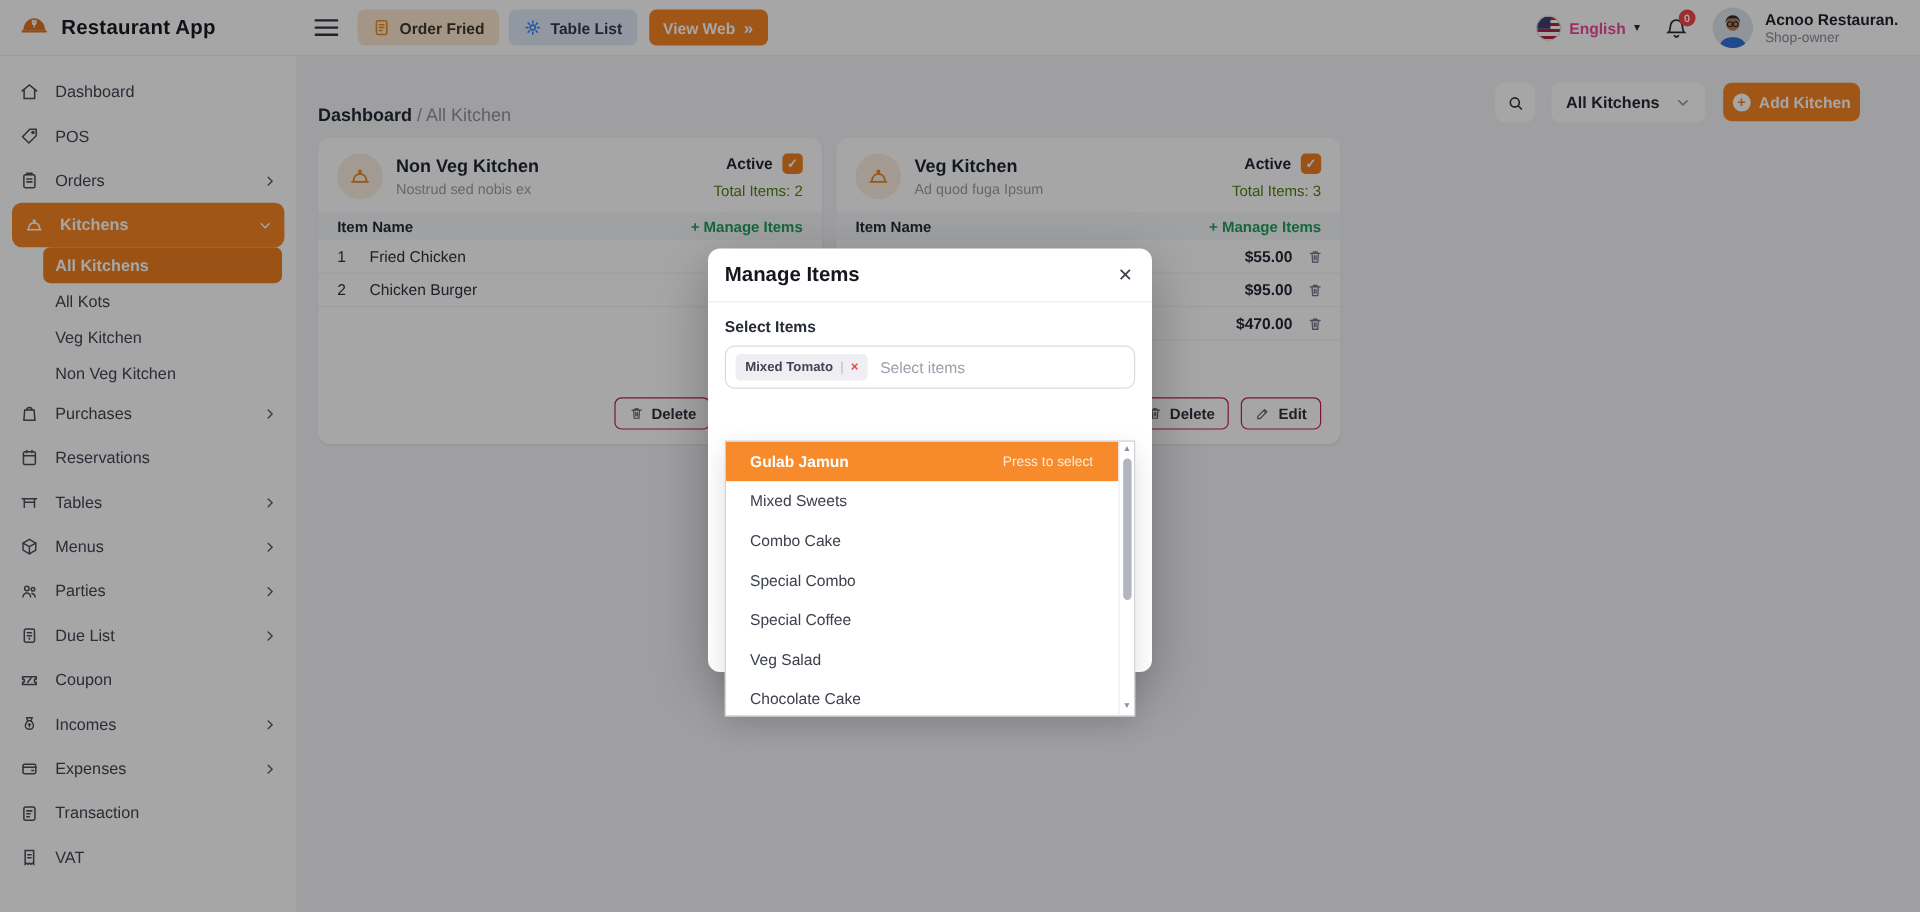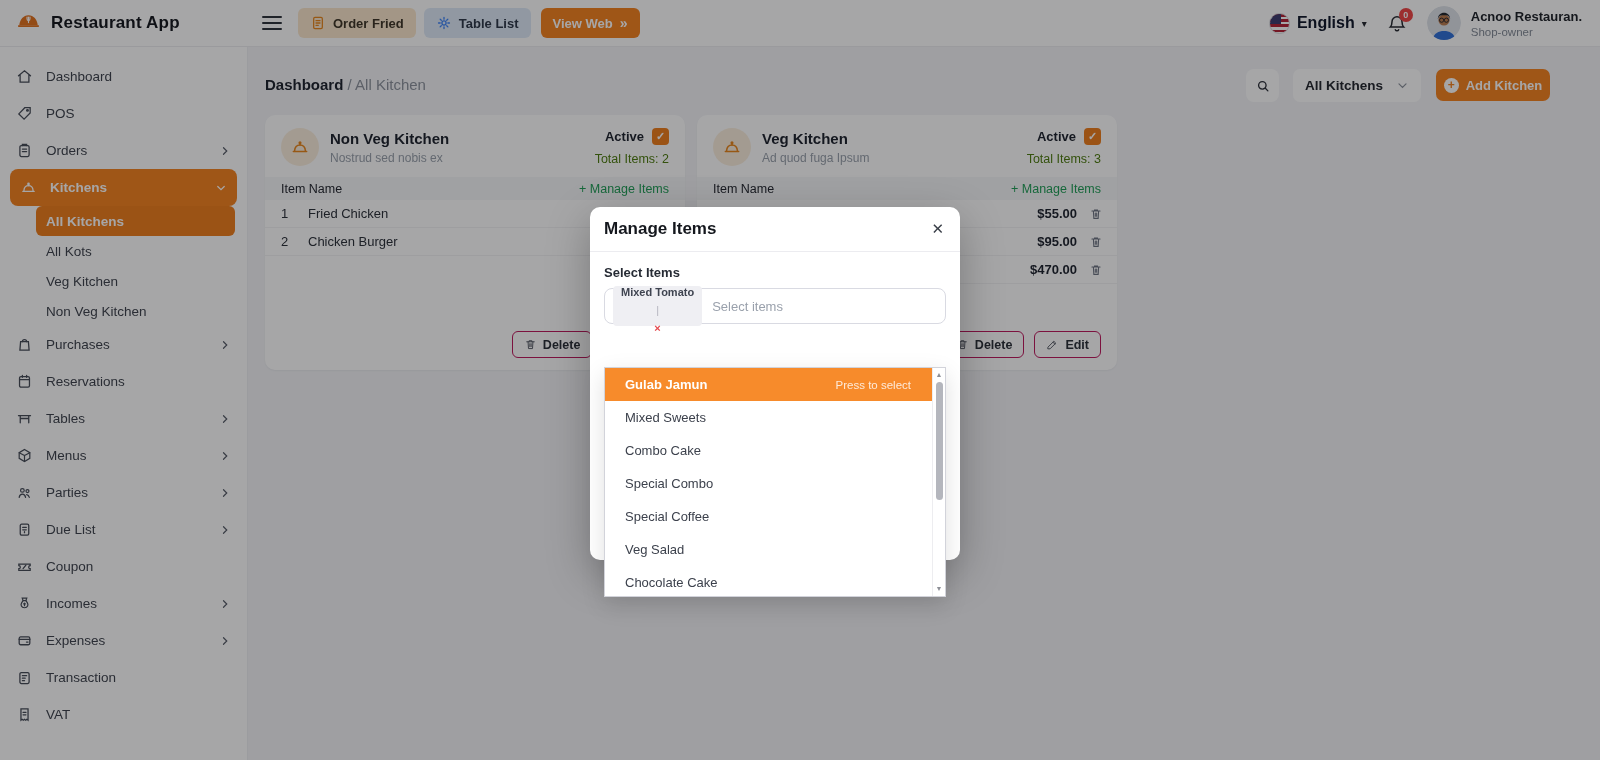--- a/index.html
+++ b/index.html
@@ -14,79 +14,79 @@
   .burger { margin-left:14px; cursor:pointer; }
   .nav-btn { height:30px; border-radius:6px; display:flex; align-items:center; gap:7px; padding:0 12px; font-size:13px; font-weight:bold; cursor:pointer; }
   .btn-order { background:#FAE7CC; color:#3d3527; margin-left:16px; }
   .btn-table { background:#DFEAF8; color:#2d3748; margin-left:8px; }
   .btn-view  { background:#F5821F; color:#fff; margin-left:10px; }
   .btn-view .dbl { font-size:14px; }
   .nav-right { margin-left:auto; display:flex; align-items:center; padding-right:18px; }
   .lang { display:flex; align-items:center; gap:7px; cursor:pointer; }
   .flag { width:21px; height:21px; border-radius:50%; background:repeating-linear-gradient(#b22234 0 2.6px, #fff 2.6px 5.2px); position:relative; overflow:hidden; border:1px solid #d8dade; }
   .flag::after { content:""; position:absolute; left:0; top:0; width:11px; height:10px; background:#3c3b6e; }
-  .lang-label { font-size:16px; font-weight:bold; color:#0f172a; }
+  .lang-label { font-size:13px; font-weight:bold; color:#ec4899; }
   .caret { font-size:10px; color:#23272e; }
   .bell-wrap { position:relative; margin-left:20px; cursor:pointer; }
   .badge { position:absolute; top:-5px; right:-6px; min-width:14px; height:14px; border-radius:50%; background:#EF4444; color:#fff; font-size:9px; font-weight:bold; display:flex; align-items:center; justify-content:center; }
   .user { display:flex; align-items:center; gap:10px; margin-left:20px; cursor:pointer; }
   .user-meta .name { font-size:13px; font-weight:bold; color:#1c2027; }
   .user-meta .role { font-size:11.5px; color:#828a96; margin-top:2px; }
 
   
   .sidebar { position:absolute; top:47px; left:0; bottom:0; width:248px; background:#fff; border-right:1px solid #eef0f3; z-index:10; padding-top:11px; }
   .side-item { display:flex; align-items:center; gap:13px; height:37px; padding:0 16px; font-size:13.5px; color:#3e434d; cursor:pointer; }
   .side-item .chev { margin-left:auto; color:#555b66; }
   .side-item.active { background:#F5821F; color:#fff; border-radius:8px; margin:0 10px; padding:0 10px; font-weight:bold; }
   .side-item.active .chev { color:#fff; }
   .sub-item { height:30px; display:flex; align-items:center; padding-left:46px; font-size:13.5px; color:#3e434d; cursor:pointer; }
   .sub-item.active { background:#EE7E1C; color:#fff; border-radius:6px; margin:0 12px 0 36px; padding-left:10px; font-weight:bold; }
   .icon-line { stroke:#454b57; }
   .side-item.active .icon-line { stroke:#fff; }
 
   
-  .breadcrumb { position:absolute; left:265px; top:76px; font-size:15px; z-index:5; }
+  .breadcrumb { position:absolute; left:265px; top:88px; font-size:15px; z-index:5; }
   .bc-root { font-weight:bold; color:#1c212c; cursor:pointer; }
   .bc-sep, .bc-cur { color:#8b919c; }
   .search-btn { position:absolute; left:1246px; top:69px; width:33px; height:33px; background:#fff; border-radius:8px; display:flex; align-items:center; justify-content:center; cursor:pointer; z-index:5; }
   .filter-select { position:absolute; left:1293px; top:69px; width:128px; height:33px; background:#fff; border-radius:7px; display:flex; align-items:center; padding:0 12px; font-size:13.5px; font-weight:bold; color:#23272e; cursor:pointer; z-index:5; }
   .filter-select .sel-chev { margin-left:auto; color:#8a909b; }
   .add-btn { position:absolute; left:1436px; top:69px; width:114px; height:32px; background:#F5821F; border:none; border-radius:7px; color:#fff; font-size:13px; font-weight:bold; display:flex; align-items:center; justify-content:center; gap:7px; cursor:pointer; z-index:5; font-family:inherit; }
   .plus-disc { width:15px; height:15px; border-radius:50%; background:#fff; color:#F5821F; font-weight:bold; font-size:12px; display:flex; align-items:center; justify-content:center; line-height:1; }
 
   
   .card { position:absolute; top:115px; width:420px; height:255px; background:#fff; border-radius:10px; display:flex; flex-direction:column; z-index:5; box-shadow:0 1px 2px rgba(25,25,35,.05); }
   .card-1 { left:265px; } .card-2 { left:697px; }
   .card-top { display:flex; padding:13px 16px 11px; }
   .cloche-wrap { width:38px; height:38px; border-radius:50%; background:#FBEEDD; display:flex; align-items:center; justify-content:center; margin-right:11px; flex:none; }
   .k-title { font-size:15px; font-weight:bold; color:#1c212c; padding-top:2px; }
   .k-sub { font-size:12px; color:#98a0ab; margin-top:4px; }
   .card-top-right { margin-left:auto; text-align:right; }
   .status-line { display:flex; align-items:center; justify-content:flex-end; gap:8px; font-size:13px; font-weight:bold; color:#1c212c; }
   .checkbox { width:17px; height:17px; border-radius:4px; background:#EE7E1C; color:#fff; font-size:11px; font-weight:bold; display:flex; align-items:center; justify-content:center; cursor:pointer; }
   .total-line { font-size:12.5px; color:#4d7c0f; margin-top:7px; }
-  .tbl-head { background:#F6F7F9; display:flex; align-items:center; height:23px; padding:0 16px; font-size:12.5px; font-weight:normal; color:#23272f; }
+  .tbl-head { background:#F6F7F9; display:flex; align-items:center; height:23px; padding:0 16px; font-size:12.5px; font-weight:bold; color:#23272f; }
   .manage-link { margin-left:auto; color:#1F9E56; cursor:pointer; }
   .row { display:flex; align-items:center; height:28px; padding:0 14px 0 16px; font-size:13px; color:#2a2f38; border-bottom:1px solid #f2f3f5; }
   .row .num { width:27px; }
   .row .price { margin-left:auto; font-weight:bold; color:#1c212c; }
   .row .trash { margin-left:12px; cursor:pointer; }
   .card-foot { margin-top:auto; display:flex; justify-content:flex-end; gap:10px; padding:0 16px 12px; }
   .btn-ghost { display:flex; align-items:center; gap:6px; height:27px; padding:0 11px; border:1px solid #be185d; border-radius:6px; background:#fff; font-size:12.5px; font-weight:bold; color:#2a2f38; cursor:pointer; font-family:inherit; }
 
   
   .overlay { position:absolute; inset:0; background:rgba(8,8,10,.36); z-index:20; }
   .modal { position:absolute; left:590px; top:207px; width:370px; height:353px; background:#fff; border-radius:10px; z-index:30; box-shadow:0 14px 44px rgba(0,0,0,.28); }
   .modal-head { display:flex; align-items:center; height:45px; padding:0 16px 0 14px; border-bottom:1px solid #ececf0; }
   .modal-title { font-size:17px; font-weight:bold; color:#14171d; }
   .modal-close { margin-left:auto; font-size:15px; color:#3a3f48; cursor:pointer; }
   .modal-body { padding:13px 14px 0; position:relative; }
   .select-label { font-size:13px; font-weight:bold; color:#262b34; margin-bottom:8px; }
   .select-box { border:1px solid #d9dae2; border-radius:8px; height:36px; display:flex; align-items:center; gap:10px; padding:0 8px; cursor:text; }
-  .chip { background:#EFEFF3; border-radius:4px; height:40px; display:flex; align-items:center; gap:6px; padding:0 8px; font-size:11px; font-weight:bold; color:#3f4450;flex-direction:column; }
+  .chip { background:#EFEFF3; border-radius:4px; height:22px; display:flex; align-items:center; gap:6px; padding:0 8px; font-size:11px; font-weight:bold; color:#3f4450; }
   .chip .sep { color:#b4b4bf; font-weight:normal; }
   .chip .x { color:#E5484D; cursor:pointer; }
   .placeholder { font-size:13px; color:#9aa1ac; }
   .dropdown { position:absolute; left:14px; top:115px; width:342px; height:230px; background:#fff; border:1px solid #d2d3da; box-shadow:0 8px 22px rgba(0,0,0,.13); overflow:hidden; }
   .opt { height:33px; display:flex; align-items:center; padding:0 20px; font-size:13px; color:#3c414c; cursor:pointer; }
   .opt.hl { background:#F78B2B; color:#fff; font-weight:bold; }
   .opt.hl .hint { margin-left:auto; font-weight:normal; color:rgba(255,255,255,.82); font-size:11.5px; padding-right:14px; }
   .scrollbar { position:absolute; right:0; top:0; bottom:0; width:13px; background:#fff; border-left:1px solid #ededf0; display:flex; flex-direction:column; align-items:center; padding:3px 0; }
   .scroll-arrow { font-size:7px; color:#8e9097; line-height:8px; cursor:pointer; }
   .scroll-thumb { width:7px; height:118px; border-radius:4px; background:#b4b6bd; margin-top:3px; cursor:grab; }

